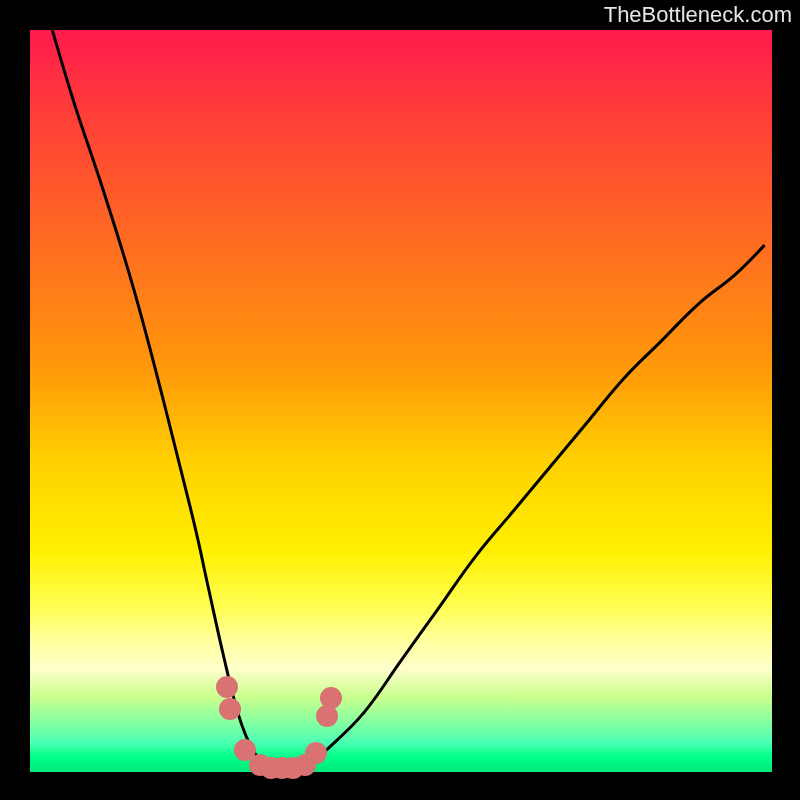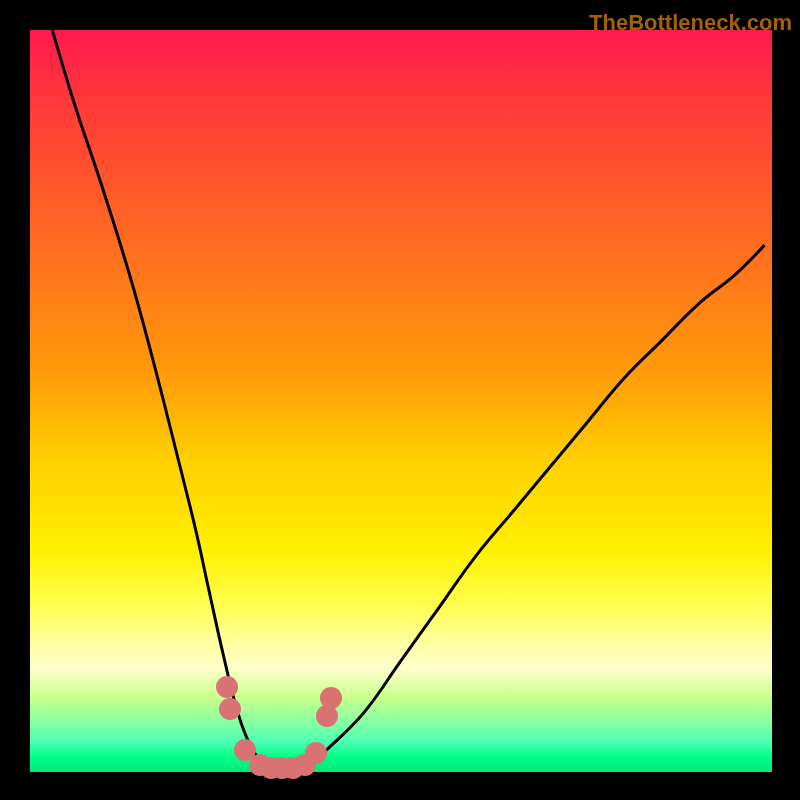--- a/index.html
+++ b/index.html
@@ -6,25 +6,25 @@
   body {
     width: 800px;
     height: 800px;
     background: #000;
     position: relative;
     overflow: hidden;
     font-family: Arial, Helvetica, sans-serif;
   }
   .watermark {
     position: absolute;
-    top: 10px;
+    top: 2px;
     right: 8px;
-    color: #a16207;
+    color: #e5e5e5;
     font-size: 22px;
-    font-weight: 700;
+    font-weight: 400;
     z-index: 10;
   }
   .plot-area {
     position: absolute;
     left: 30px;
     top: 30px;
     width: 742px;
     height: 742px;
     background: linear-gradient(
       to bottom,

